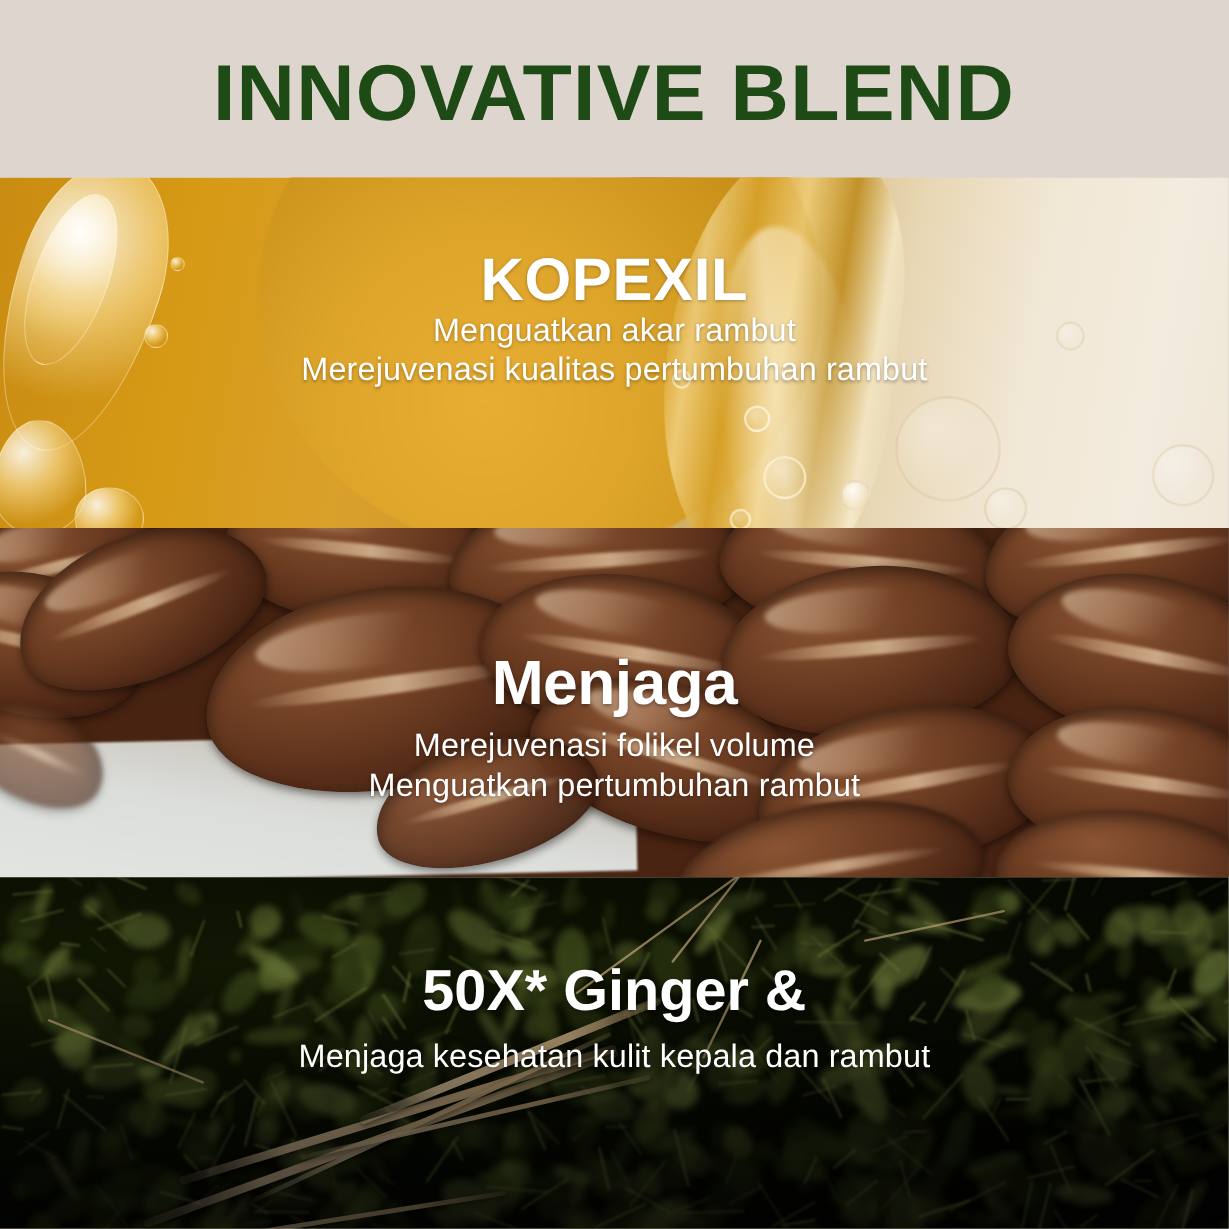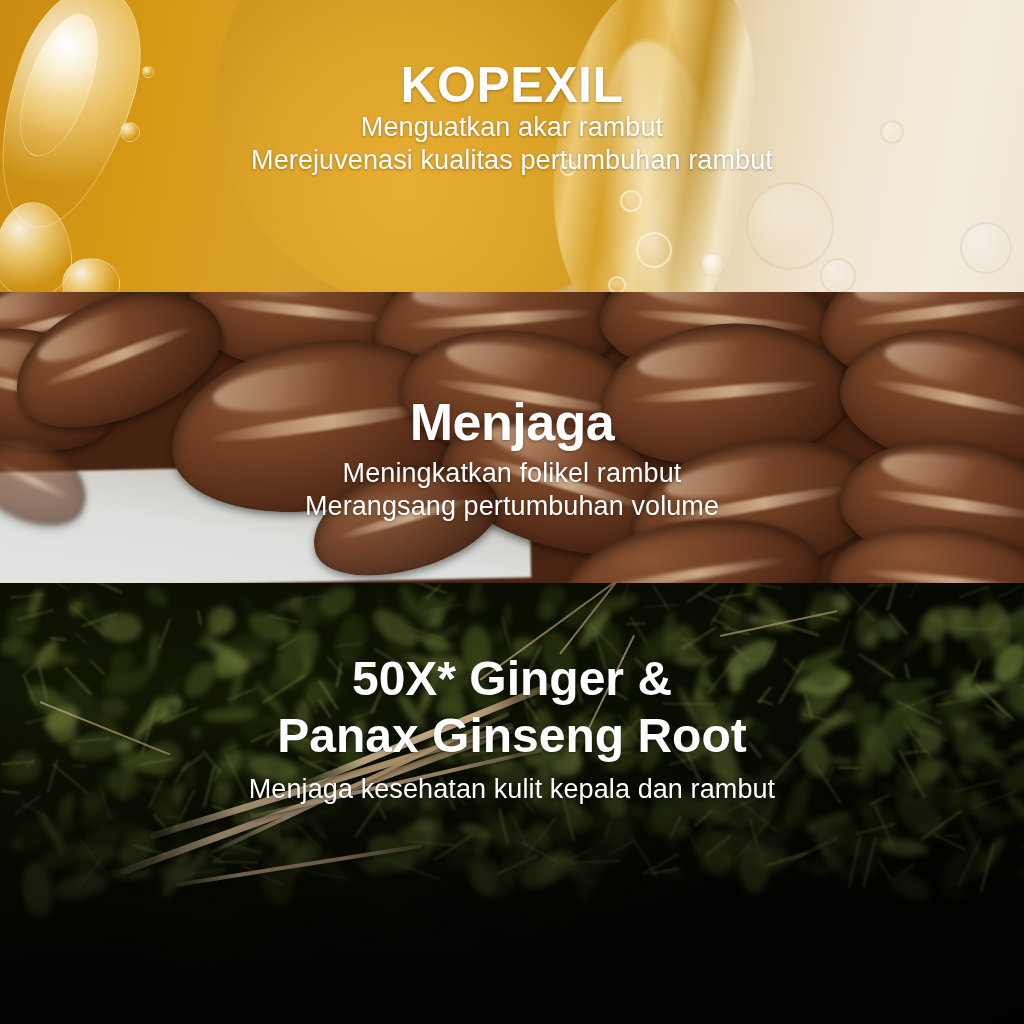--- a/index.html
+++ b/index.html
@@ -192,20 +192,23 @@
     background:rgba(205,175,128,.7);
     transform-origin:left center;
     border-radius:2px;
   }
 </style>
 </head>
 <body>
 
 <div class="poster">
 
+  <div class="header">
+    <div class="header-title">INNOVATIVE BLEND</div>
+  </div>
 
   <div class="panel panel-oil">
     <div class="bg">
       <div class="oil-base"></div>
       <div class="oil-dark-arc"></div>
       <div class="oil-ball"></div>
       <div class="oil-stream"></div>
       <div class="oil-stream2"></div>
 
       <div class="drop" style="left:8px; top:-18px; width:120px; height:250px; border-radius:50% 50% 48% 52%/ 40% 40% 60% 60%; transform:rotate(18deg);"></div>
@@ -258,22 +261,22 @@
       <div class="bean shine" style="left:630px; top:150px; width:250px; height:130px; transform:rotate(-10deg);"></div>
       <div class="bean shine" style="left:840px; top:150px; width:225px; height:128px; transform:rotate(8deg);"></div>
       <div class="bean" style="left:310px; top:178px; width:190px; height:100px; transform:rotate(-16deg); opacity:.95;"></div>
       <div class="bean" style="left:-30px; top:150px; width:120px; height:78px; transform:rotate(25deg); opacity:.6; filter:blur(2px);"></div>
       <div class="bean" style="left:560px; top:230px; width:260px; height:110px; transform:rotate(-9deg); filter:blur(1.5px);"></div>
       <div class="bean" style="left:830px; top:236px; width:230px; height:108px; transform:rotate(6deg); filter:blur(1.5px);"></div>
     </div>
 
     <div class="content">
       <div class="ptitle" style="font-size:52px; margin-top:104px; letter-spacing:-.5px;">Menjaga</div>
-      <div class="pline" style="margin-top:8px;">Meningkatkan folikel rambut</div>
-      <div class="pline">Merangsang pertumbuhan volume</div>
+      <div class="pline" style="margin-top:8px;">Merejuvenasi folikel volume</div>
+      <div class="pline">Menguatkan pertumbuhan rambut</div>
     </div>
   </div>
 
   <div class="panel panel-moss">
     <div class="bg">
       <div class="moss-base"></div>
       <div class="moss-tufts" id="tufts">
           <div class="tuft" style="left:222px;top:253px;width:28px;height:14px;background:#54622a;opacity:0.57;transform:rotate(-21deg);"></div>
           <div class="tuft" style="left:571px;top:279px;width:16px;height:29px;background:#46541f;opacity:0.22;transform:rotate(-45deg);"></div>
           <div class="tuft" style="left:302px;top:276px;width:54px;height:15px;background:#2a3410;opacity:0.39;transform:rotate(44deg);"></div>
@@ -962,18 +965,17 @@
       <div class="whisker" style="left:560px; top:70px; width:150px; transform:rotate(-52deg);"></div>
       <div class="whisker" style="left:720px; top:52px; width:120px; transform:rotate(-12deg);"></div>
       <div class="whisker" style="left:40px; top:118px; width:140px; transform:rotate(22deg);"></div>
       <div class="whisker" style="left:586px; top:150px; width:110px; transform:rotate(-64deg);"></div>
 
       <div class="moss-shadow"></div>
     </div>
 
     <div class="content">
       <div class="ptitle" style="font-size:48px; margin-top:72px;">50X* Ginger &amp;</div>
-      <div class="ptitle" style="font-size:48px; margin-top:8px;">Panax Ginseng Root</div>
       <div class="pline" style="margin-top:12px;">Menjaga kesehatan kulit kepala dan rambut</div>
     </div>
   </div>
 
 </div>
 
 </body></html>

